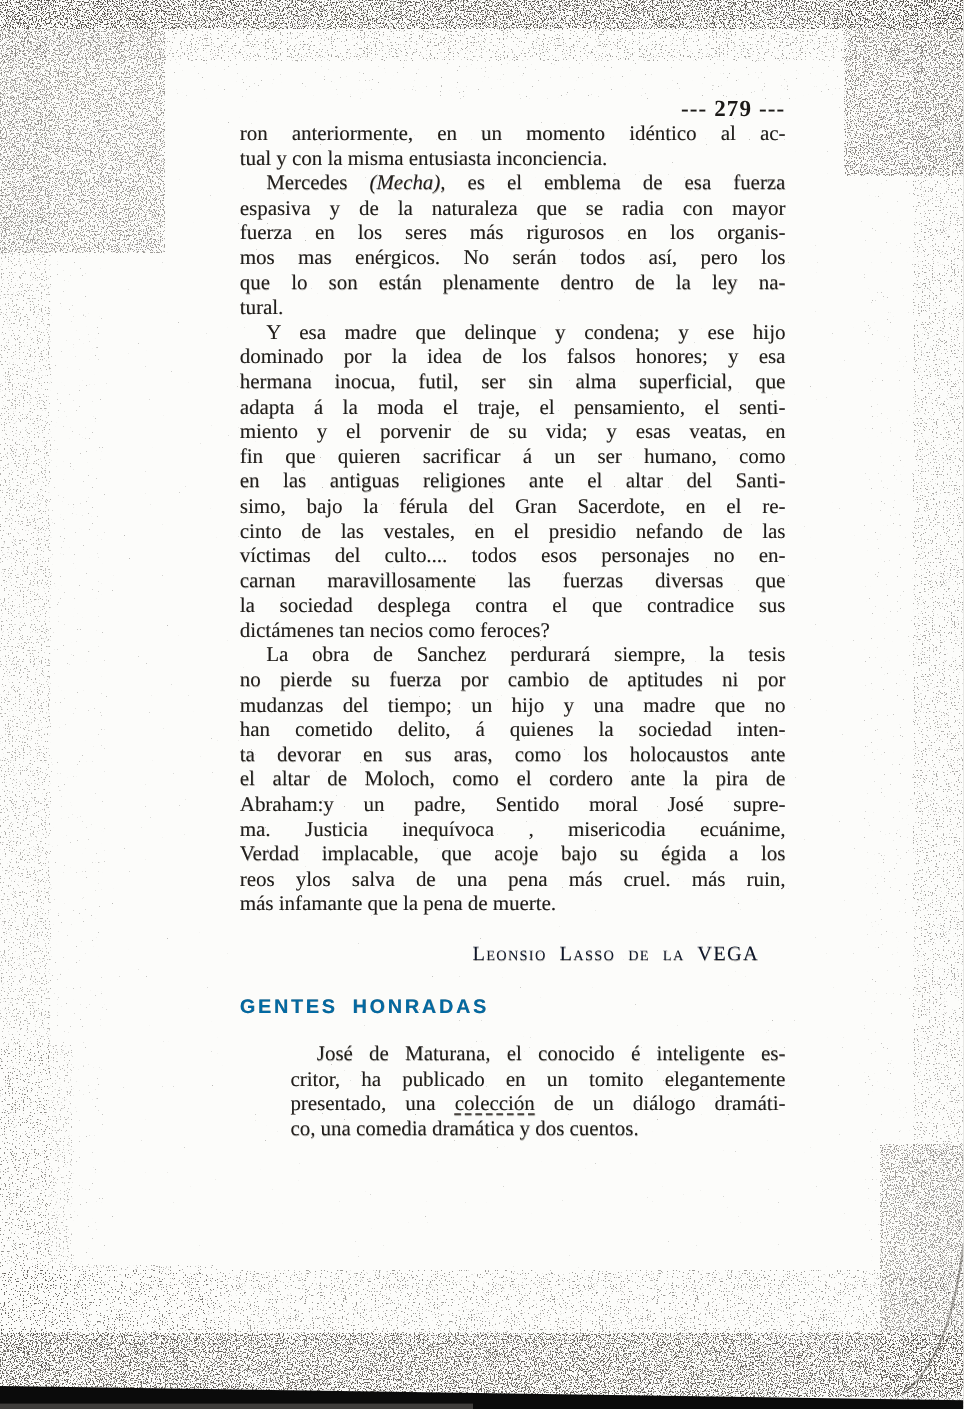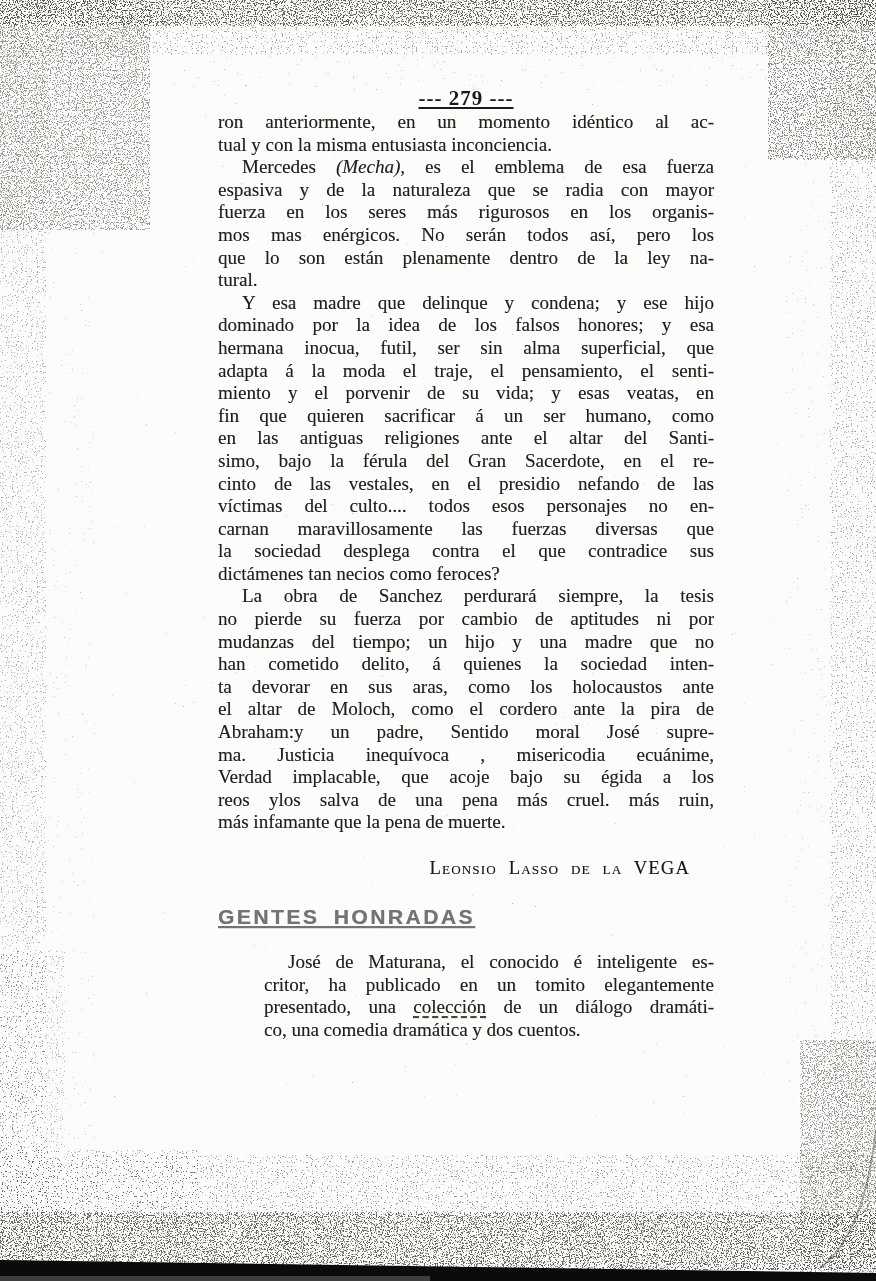--- a/index.html
+++ b/index.html
@@ -4,43 +4,43 @@
 <style>
   html,body{margin:0;padding:0;background:#d8d8d4;}
   .page{
     position:relative;width:876px;height:1281px;
     background:#fcfcfa;overflow:hidden;
     font-family:"Liberation Serif","DejaVu Serif",serif;
     color:#211e1b;
   }
   .column{position:absolute;left:218px;top:0;width:496px;z-index:2;}
   .page-number{
-    margin-top:86px;text-align:center;font-size:21px;font-weight:600;
-    letter-spacing:1px;color:#1c1a18;text-decoration:underline;
+    margin-top:86px;text-align:right;font-size:21px;font-weight:600;
+    letter-spacing:1px;color:#1c1a18;
   }
   .body-text{font-size:19px;line-height:22.6px;}
   .body-text .line{
     text-align:justify;text-align-last:justify;
     text-shadow:0.3px 0.3px 0.5px rgba(35,30,26,0.4);
   }
   .body-text .line.last{text-align-last:left;}
   .body-text .line.indent{text-indent:24px;}
   .it{font-style:italic;}
   .ul{text-decoration:underline;text-decoration-style:dashed;
       text-decoration-color:#4a4540;text-underline-offset:3px;}
   .signature{
     margin-top:24px;text-align:right;padding-right:24px;
     font-variant:small-caps;font-size:18.5px;letter-spacing:1.2px;
     word-spacing:6px;color:#0f172a;
     text-shadow:0.3px 0.3px 0.5px rgba(35,30,26,0.4);
   }
   .heading{
     margin:26px 0 0 0;font-family:"Liberation Sans","DejaVu Sans",sans-serif;
-    font-size:21px;font-weight:700;letter-spacing:2.5px;word-spacing:6px;
-    color:#737373;text-shadow:0.3px 0.3px 0.6px rgba(30,26,22,0.45);text-decoration:underline;
+    font-size:18px;font-weight:700;letter-spacing:2.5px;word-spacing:6px;
+    color:#0369a1;text-shadow:0.3px 0.3px 0.6px rgba(30,26,22,0.45);
   }
   .body-text.second{margin-top:22px;margin-left:46px;}
   .noise{position:absolute;inset:0;z-index:3;pointer-events:none;}
 </style>
 </head>
 <body>
 
 <div class="page">
 
   <div class="column">

